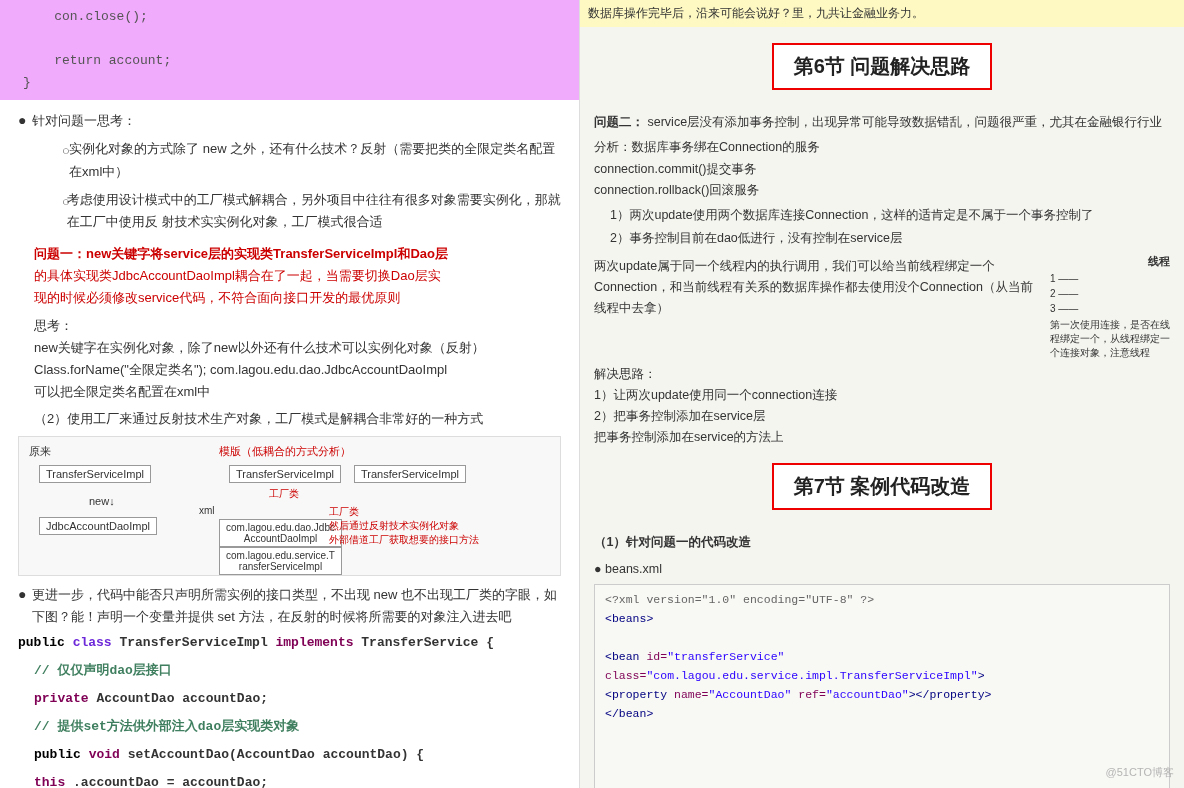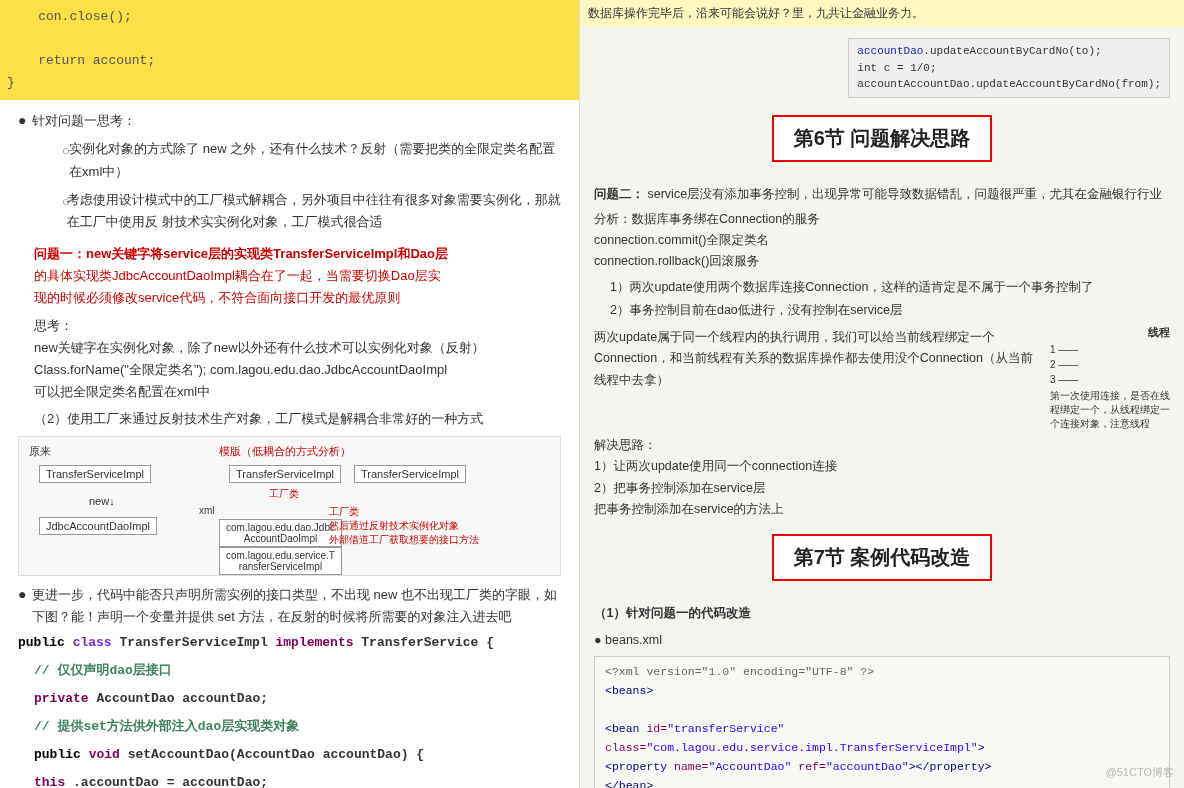--- a/index.html
+++ b/index.html
@@ -138,22 +138,22 @@
       position: fixed;
       bottom: 8px;
       right: 10px;
       color: #999;
       font-size: 11px;
       opacity: 0.7;
     }
 
     
     .left-top-gray {
-      background: #fde047;
-      padding: 6px 7px;
+      background: #f0abfc;
+      padding: 6px 23px;
       margin: -10px -18px 10px -18px;
       font-family: Consolas, "Courier New", monospace;
       font-size: 13px;
       line-height: 1.7;
     }
     .gray-code { color: #555; }
 
     
     .diag-label-red { color: #cc0000; font-size: 11px; }
     .diag-label { font-size: 11px; color: #333; }
@@ -314,41 +314,34 @@
     </div>
 
   </div>
 
   <div class="right-panel">
 
     <div class="rp-top-gray">
       <span>数据库操作完毕后，沿来可能会说好？里，九共让金融业务力。</span>
     </div>
 
-    <div style="display:flex; justify-content:flex-end; margin-bottom:4px;">
-      <div class="right-code-inset">
-        <span class="rp-code-blue">accountDao</span><span>.updateAccountByCardNo(to);</span><br>
-        <span>int c = 1/0;</span><br>
-        <span>accountAccountDao.updateAccountByCardNo(from);</span>
-      </div>
-    </div>
 
     <div class="section-heading-wrapper">
       <div class="section-heading">
         <span>第6节 问题解决思路</span>
       </div>
     </div>
 
     <div class="rp-text">
       <span class="rp-bold">问题二：</span>
       <span>service层没有添加事务控制，出现异常可能导致数据错乱，问题很严重，尤其在金融银行行业</span>
     </div>
     <div class="rp-text">
       <span>分析：数据库事务绑在Connection的服务</span><br>
-      <span>connection.commit()全限定类名</span><br>
+      <span>connection.commit()提交事务</span><br>
       <span>connection.rollback()回滚服务</span>
     </div>
 
     <div class="num-list">
       <div class="num-item">
         <span>1）两次update使用两个数据库连接Connection，这样的适肯定是不属于一个事务控制了</span>
       </div>
       <div class="num-item">
         <span>2）事务控制目前在dao低进行，没有控制在service层</span>
       </div>

